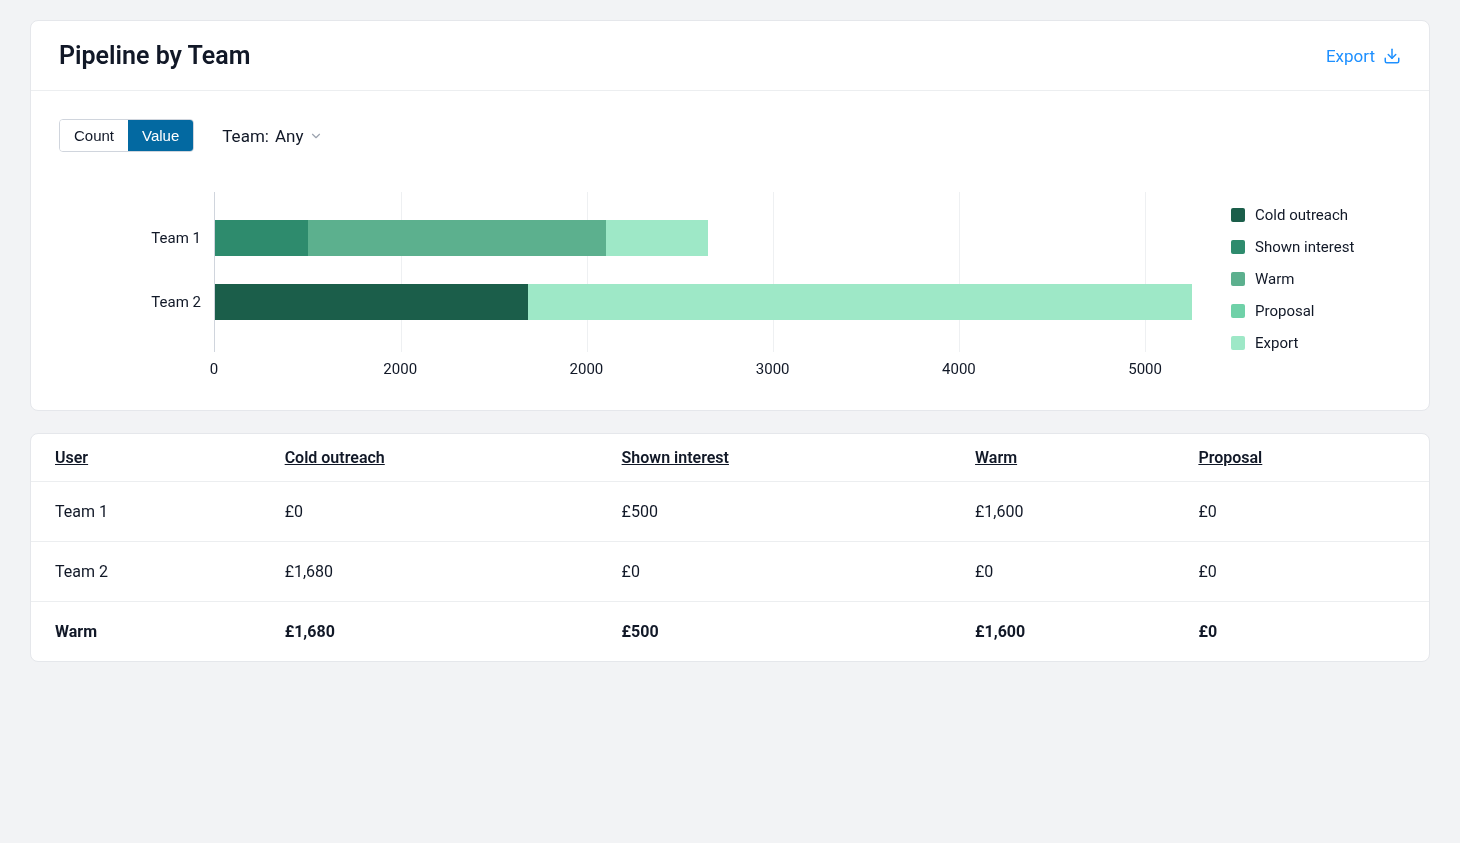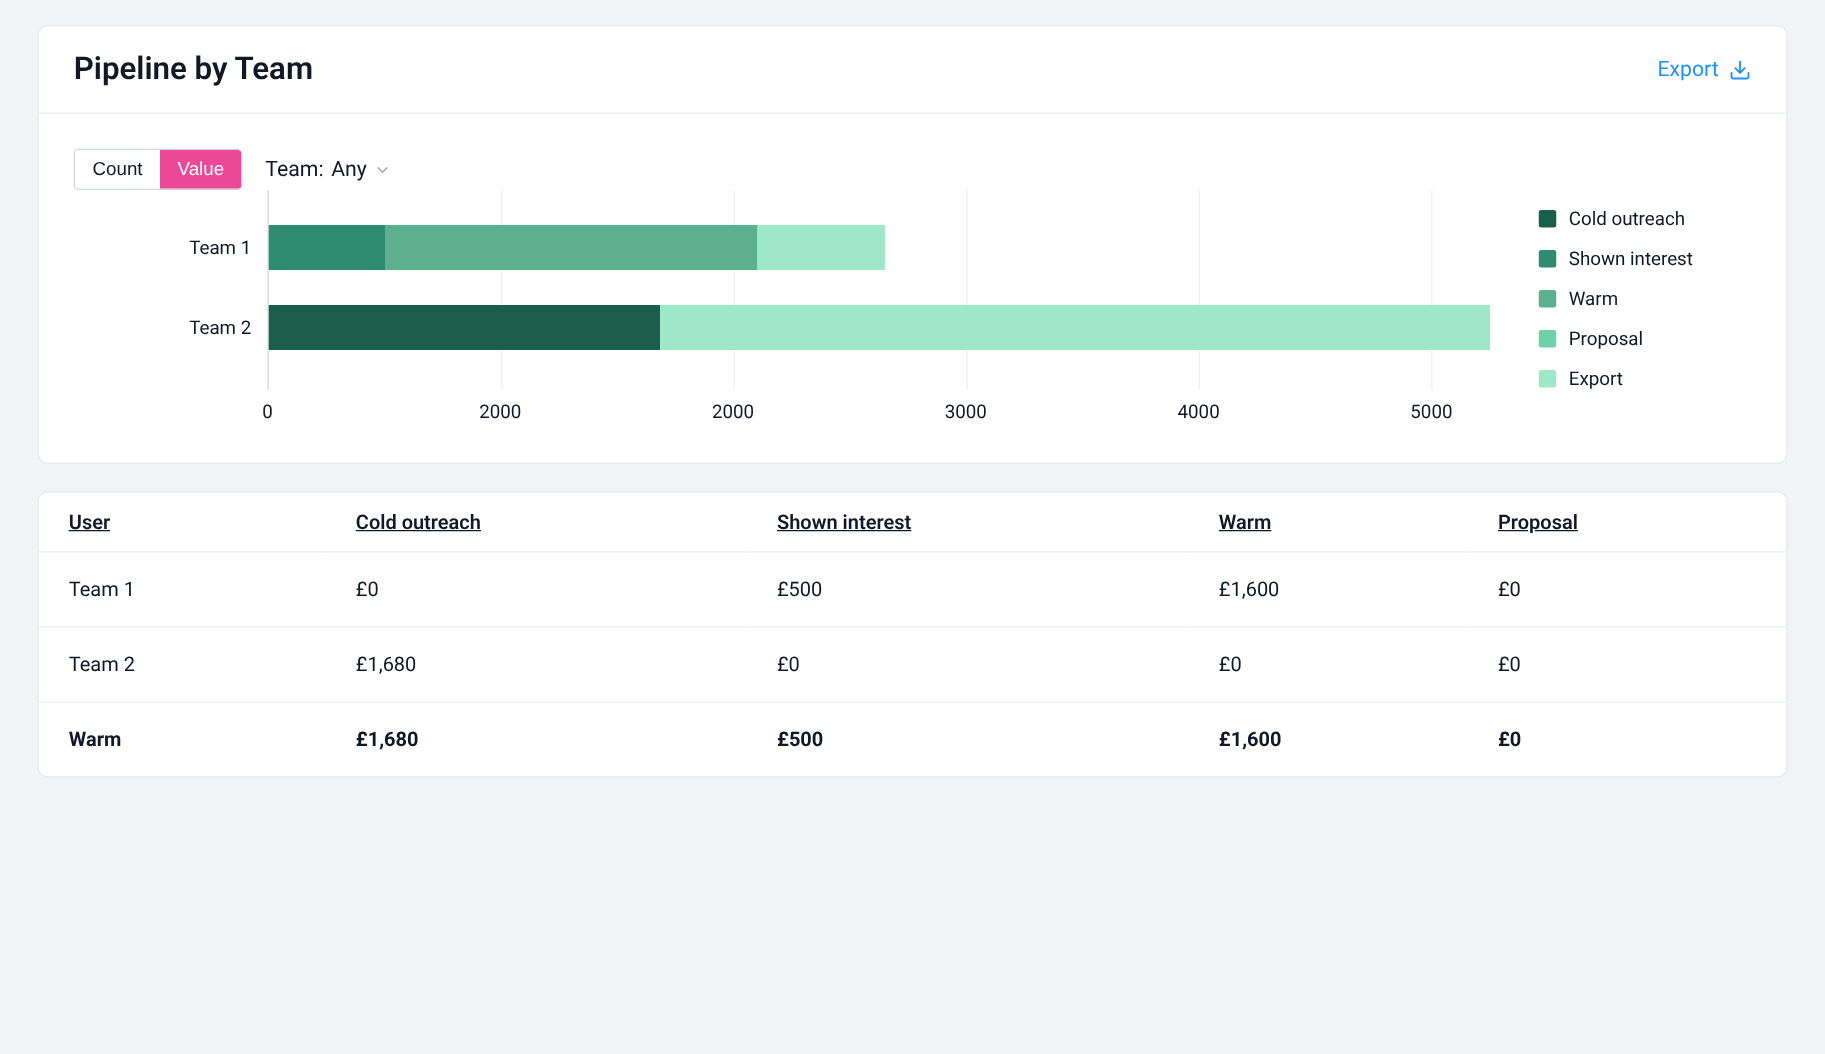--- a/index.html
+++ b/index.html
@@ -30,37 +30,37 @@
     align-items: center;
     gap: 8px;
     color: #1e90ff;
     font-size: 17px;
     cursor: pointer;
   }
   .export-link svg { width: 18px; height: 18px; }
   
   .card-body { padding: 28px; }
   .description { color: #b0b4bb; font-size: 17px; margin-bottom: 30px; }
-  .controls { display: flex; align-items: center; gap: 18px; }
+  .controls { display: flex; align-items: center; gap: 28px; margin-bottom: 40px; }
   .seg {
     display: inline-flex;
     border: 1px solid #d0d5dd;
     border-radius: 4px;
     overflow: hidden;
     font-size: 15px;
   }
   .seg button {
     background: #fff;
     border: none;
     padding: 7px 14px;
     cursor: pointer;
     color: #111827;
     font-size: 15px;
   }
-  .seg button.active { background: #ec4899; color: #fff; }
+  .seg button.active { background: #0369a1; color: #fff; }
   .team-filter { font-size: 17px; color: #111827; display: inline-flex; align-items: center; gap: 6px; cursor: pointer; }
   .team-filter .label { color: #111827; }
   .team-filter .value { color: #111827; font-weight: 400; }
   .team-filter svg { width: 14px; height: 14px; color: #9ca3af; }
   
   .chart-wrap { display: flex; gap: 30px; }
   .chart-area { flex: 1; }
   .plot {
     position: relative;
     margin-left: 155px;

